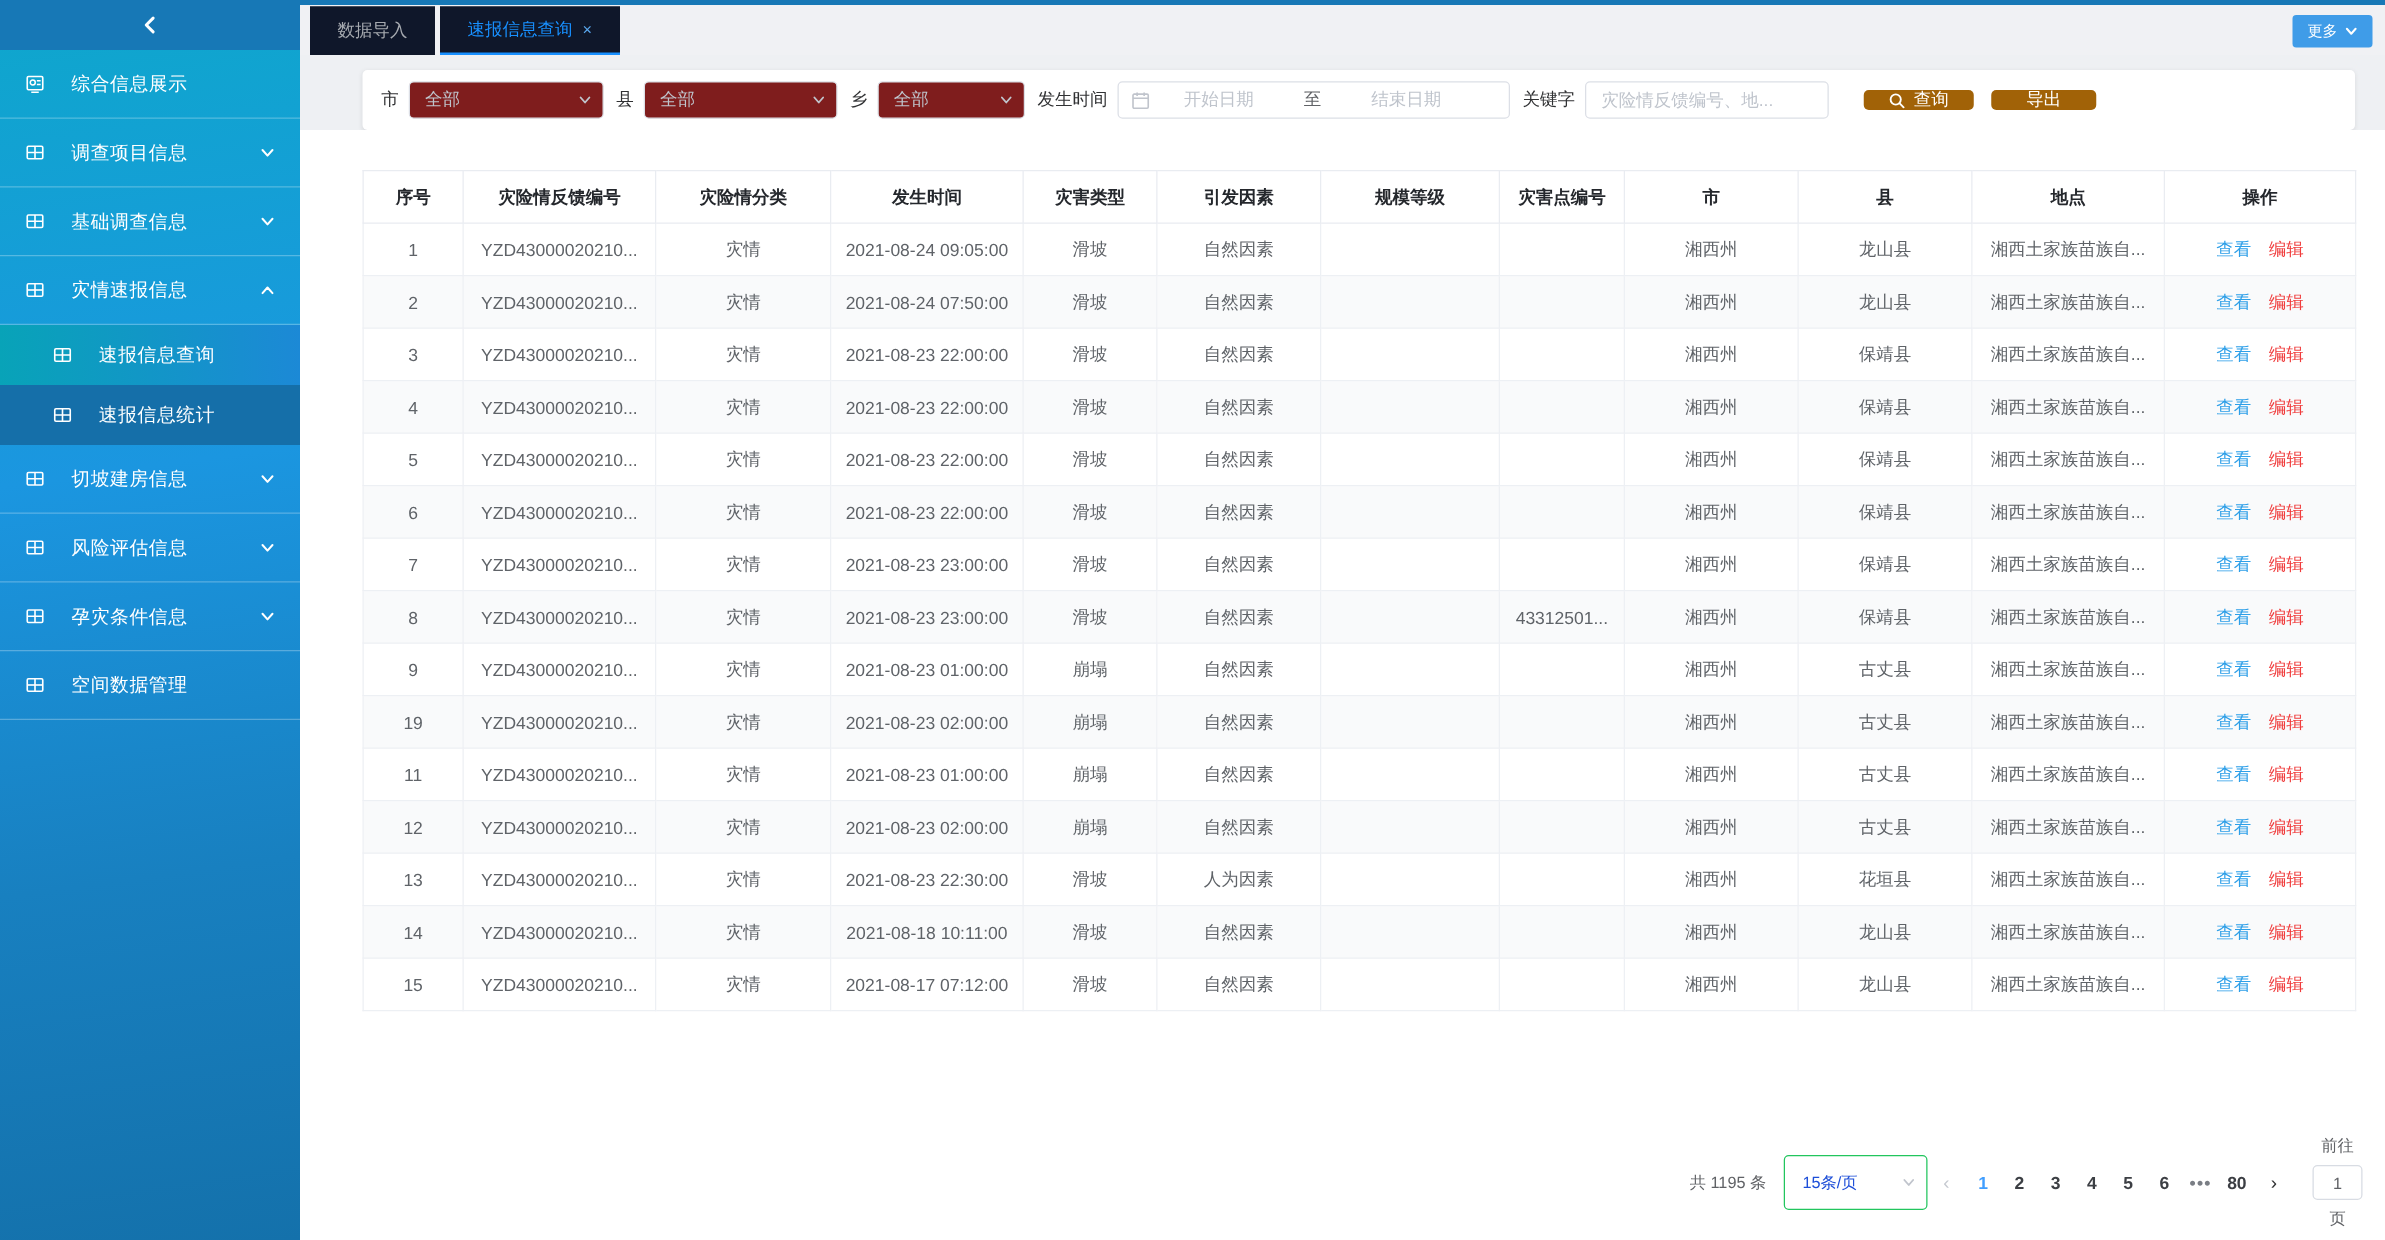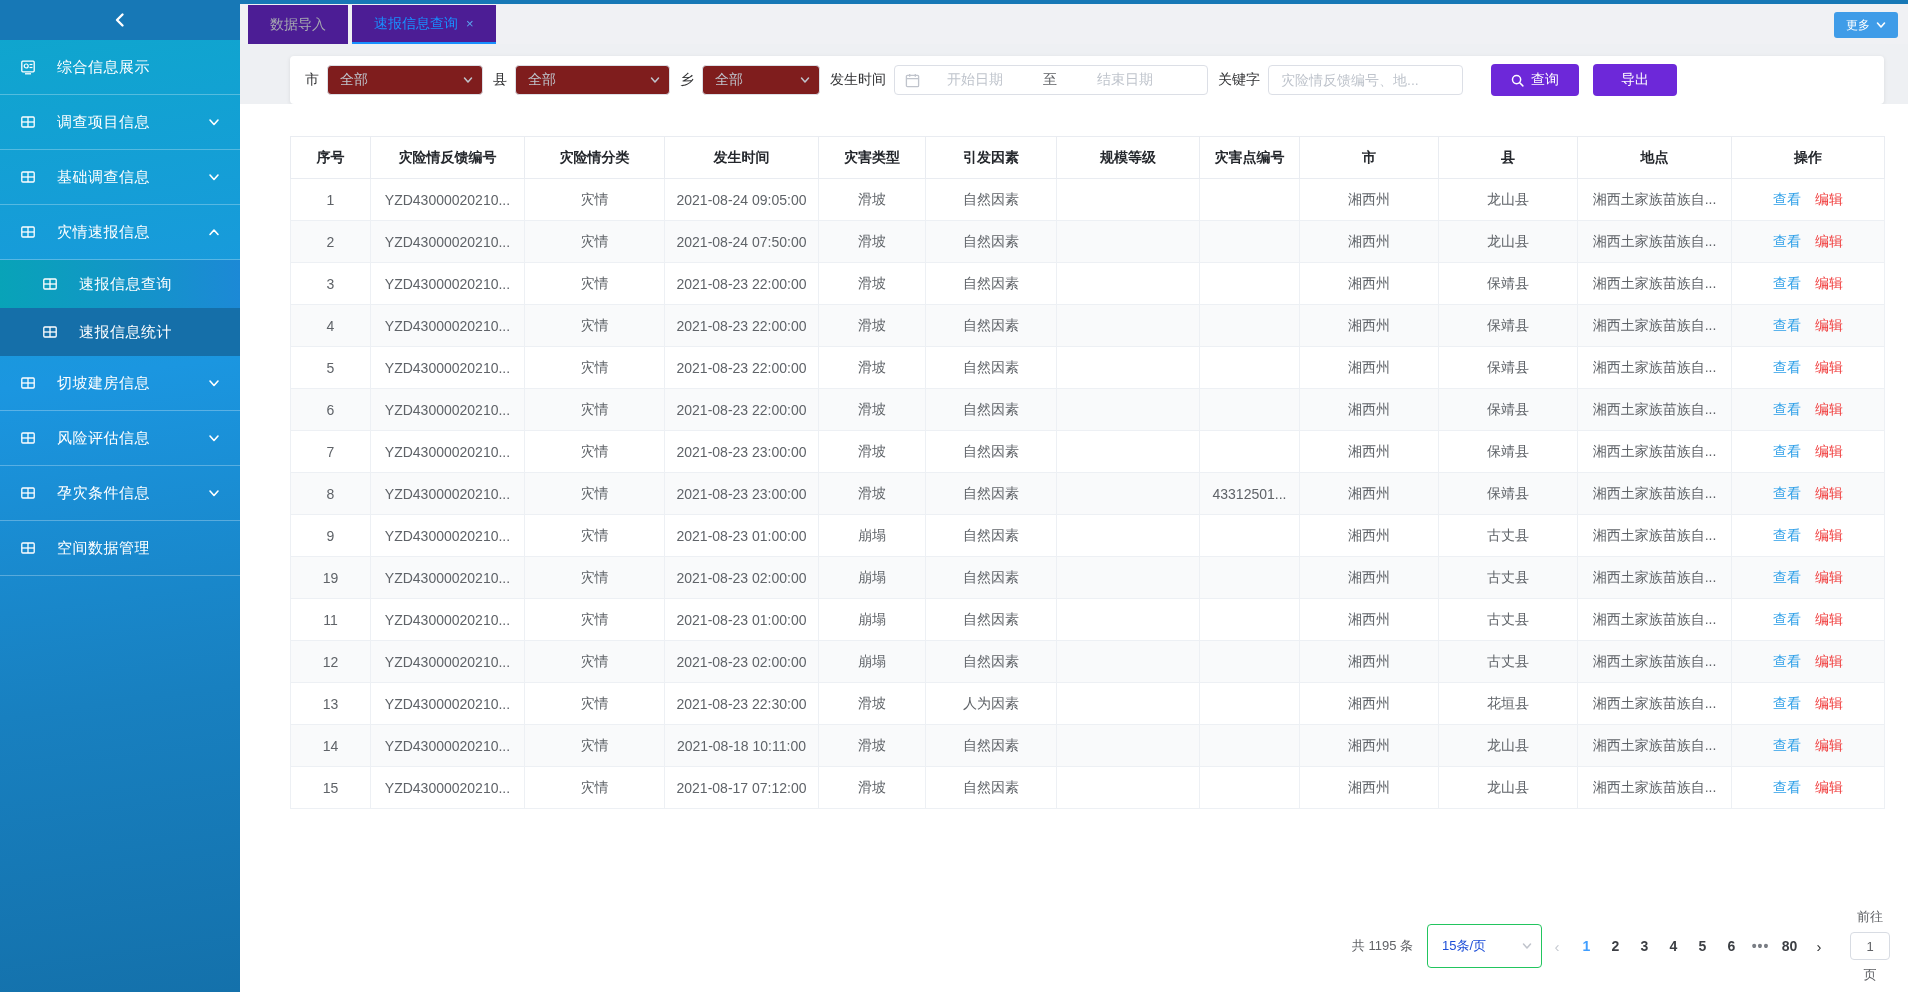--- a/index.html
+++ b/index.html
@@ -17,21 +17,21 @@
   .menu-item .mi-label { flex:1; margin-left:21px; letter-spacing:.5px; }
   .submenu { background:#156fa9; }
   .submenu .menu-item { height:48px; border-bottom:none; padding-left:42px; font-size:15px; }
   .submenu .menu-item.active { background:linear-gradient(90deg,#08a3b8 0%,#1c89d6 100%); }
   .icon-svg { display:inline-flex; }
 
   
   .main { flex:1; display:flex; flex-direction:column; min-width:0; }
   .topstrip { height:4px; background:#1778b6; }
   .tabbar { height:40px; background:#f0f1f4; display:flex; align-items:stretch; padding-left:8px; position:relative; }
-  .tab { margin-top:1px; background:#4c1d95; padding:0 22px; display:flex; align-items:center; gap:8px;
+  .tab { margin-top:1px; background:#0f172a; padding:0 22px; display:flex; align-items:center; gap:8px;
     font-size:14px; color:#a6aab0; margin-right:4px; cursor:pointer; }
   .tab.active { color:#1890ff; border-bottom:2px solid #1890ff; }
   .tab .close-x { font-size:13px; color:#5aa8ef; }
   .more-btn { position:absolute; right:10px; top:8px; height:26px; padding:0 12px; background:#3f9ce8;
     color:#fff; font-size:12px; border:none; border-radius:3px; display:flex; align-items:center; gap:6px; cursor:pointer; }
 
   
   .filter-band { height:60px; background:#eef0f3; padding:12px 24px 0 50px; }
   .filter-card { height:48px; background:#fff; border-radius:4px; box-shadow:0 1px 4px rgba(0,0,0,.09);
     display:flex; align-items:center; padding:0 15px; }
@@ -40,21 +40,21 @@
   .sel { height:30px; border:1px solid #dcdfe6; border-radius:4px; display:flex; align-items:center;
     padding:0 8px 0 12px; font-size:14px; color:#bfc4cc; cursor:pointer; background:#7f1d1d; }
   .sel .sel-text { flex:1; }
   .daterange { width:314px; height:30px; border:1px solid #dcdfe6; border-radius:4px; display:flex;
     align-items:center; padding:0 10px; font-size:14px; color:#bfc4cc; background:#fff; cursor:text; }
   .daterange .ph { width:110px; text-align:center; }
   .daterange .to { color:#606266; width:40px; text-align:center; }
   .kw-input { width:195px; height:30px; border:1px solid #dcdfe6; border-radius:4px; padding:0 12px;
     font-size:14px; color:#606266; outline:none; }
   .kw-input::placeholder { color:#bfc4cc; }
-  .btn { height:32px; border:none; border-radius:4px; background:#6d28d9; color:#fff; font-size:14px;
+  .btn { height:16px; border:none; border-radius:4px; background:#a16207; color:#fff; font-size:14px;
     display:flex; align-items:center; gap:7px; cursor:pointer; }
   .btn.search { margin-left:28px; padding:0 20px; }
   .btn.export { margin-left:14px; padding:0 28px; }
 
   
   .content { flex:1; background:#fff; position:relative; padding:32px 24px 0 50px; }
   table { border-collapse:collapse; table-layout:fixed; width:1594px; font-size:14px; }
   th { height:42px; font-weight:bold; color:#24272c; background:#fff; border:1px solid #e9ecf1; }
   td { height:42px; color:#5f6368; text-align:center; border:1px solid #edf0f4; overflow:hidden;
     white-space:nowrap; text-overflow:ellipsis; padding:0 4px; }

